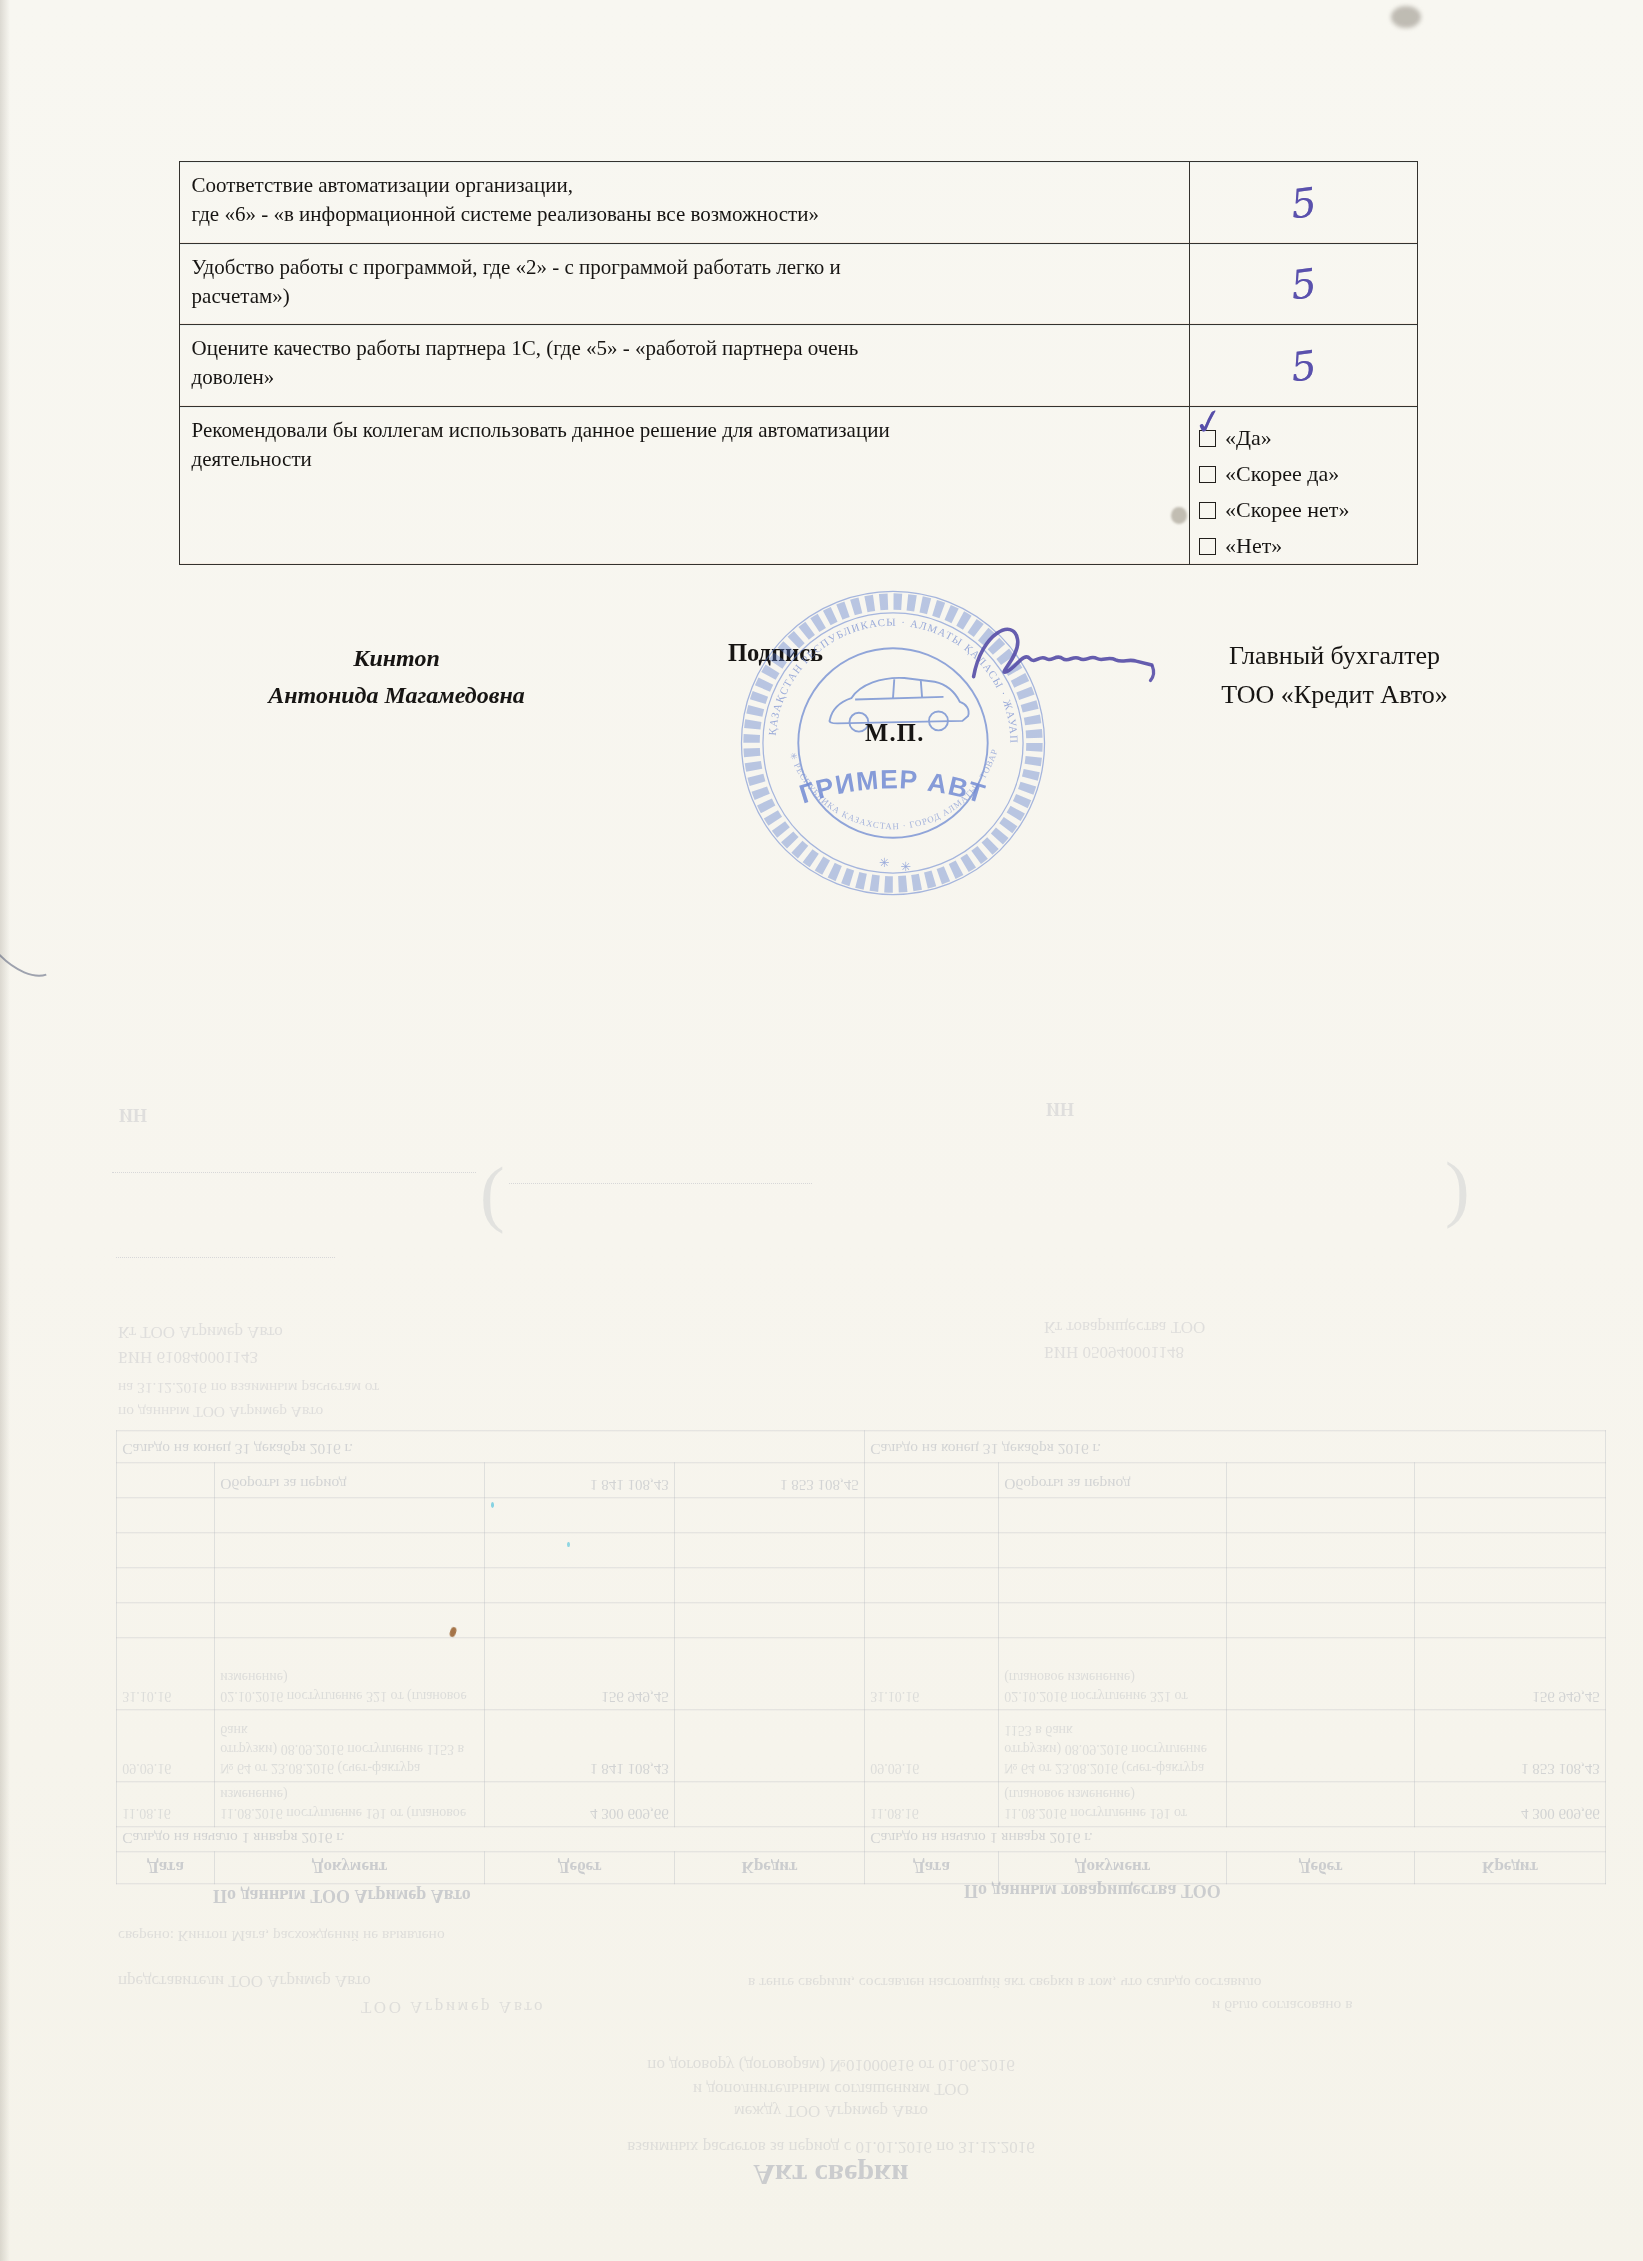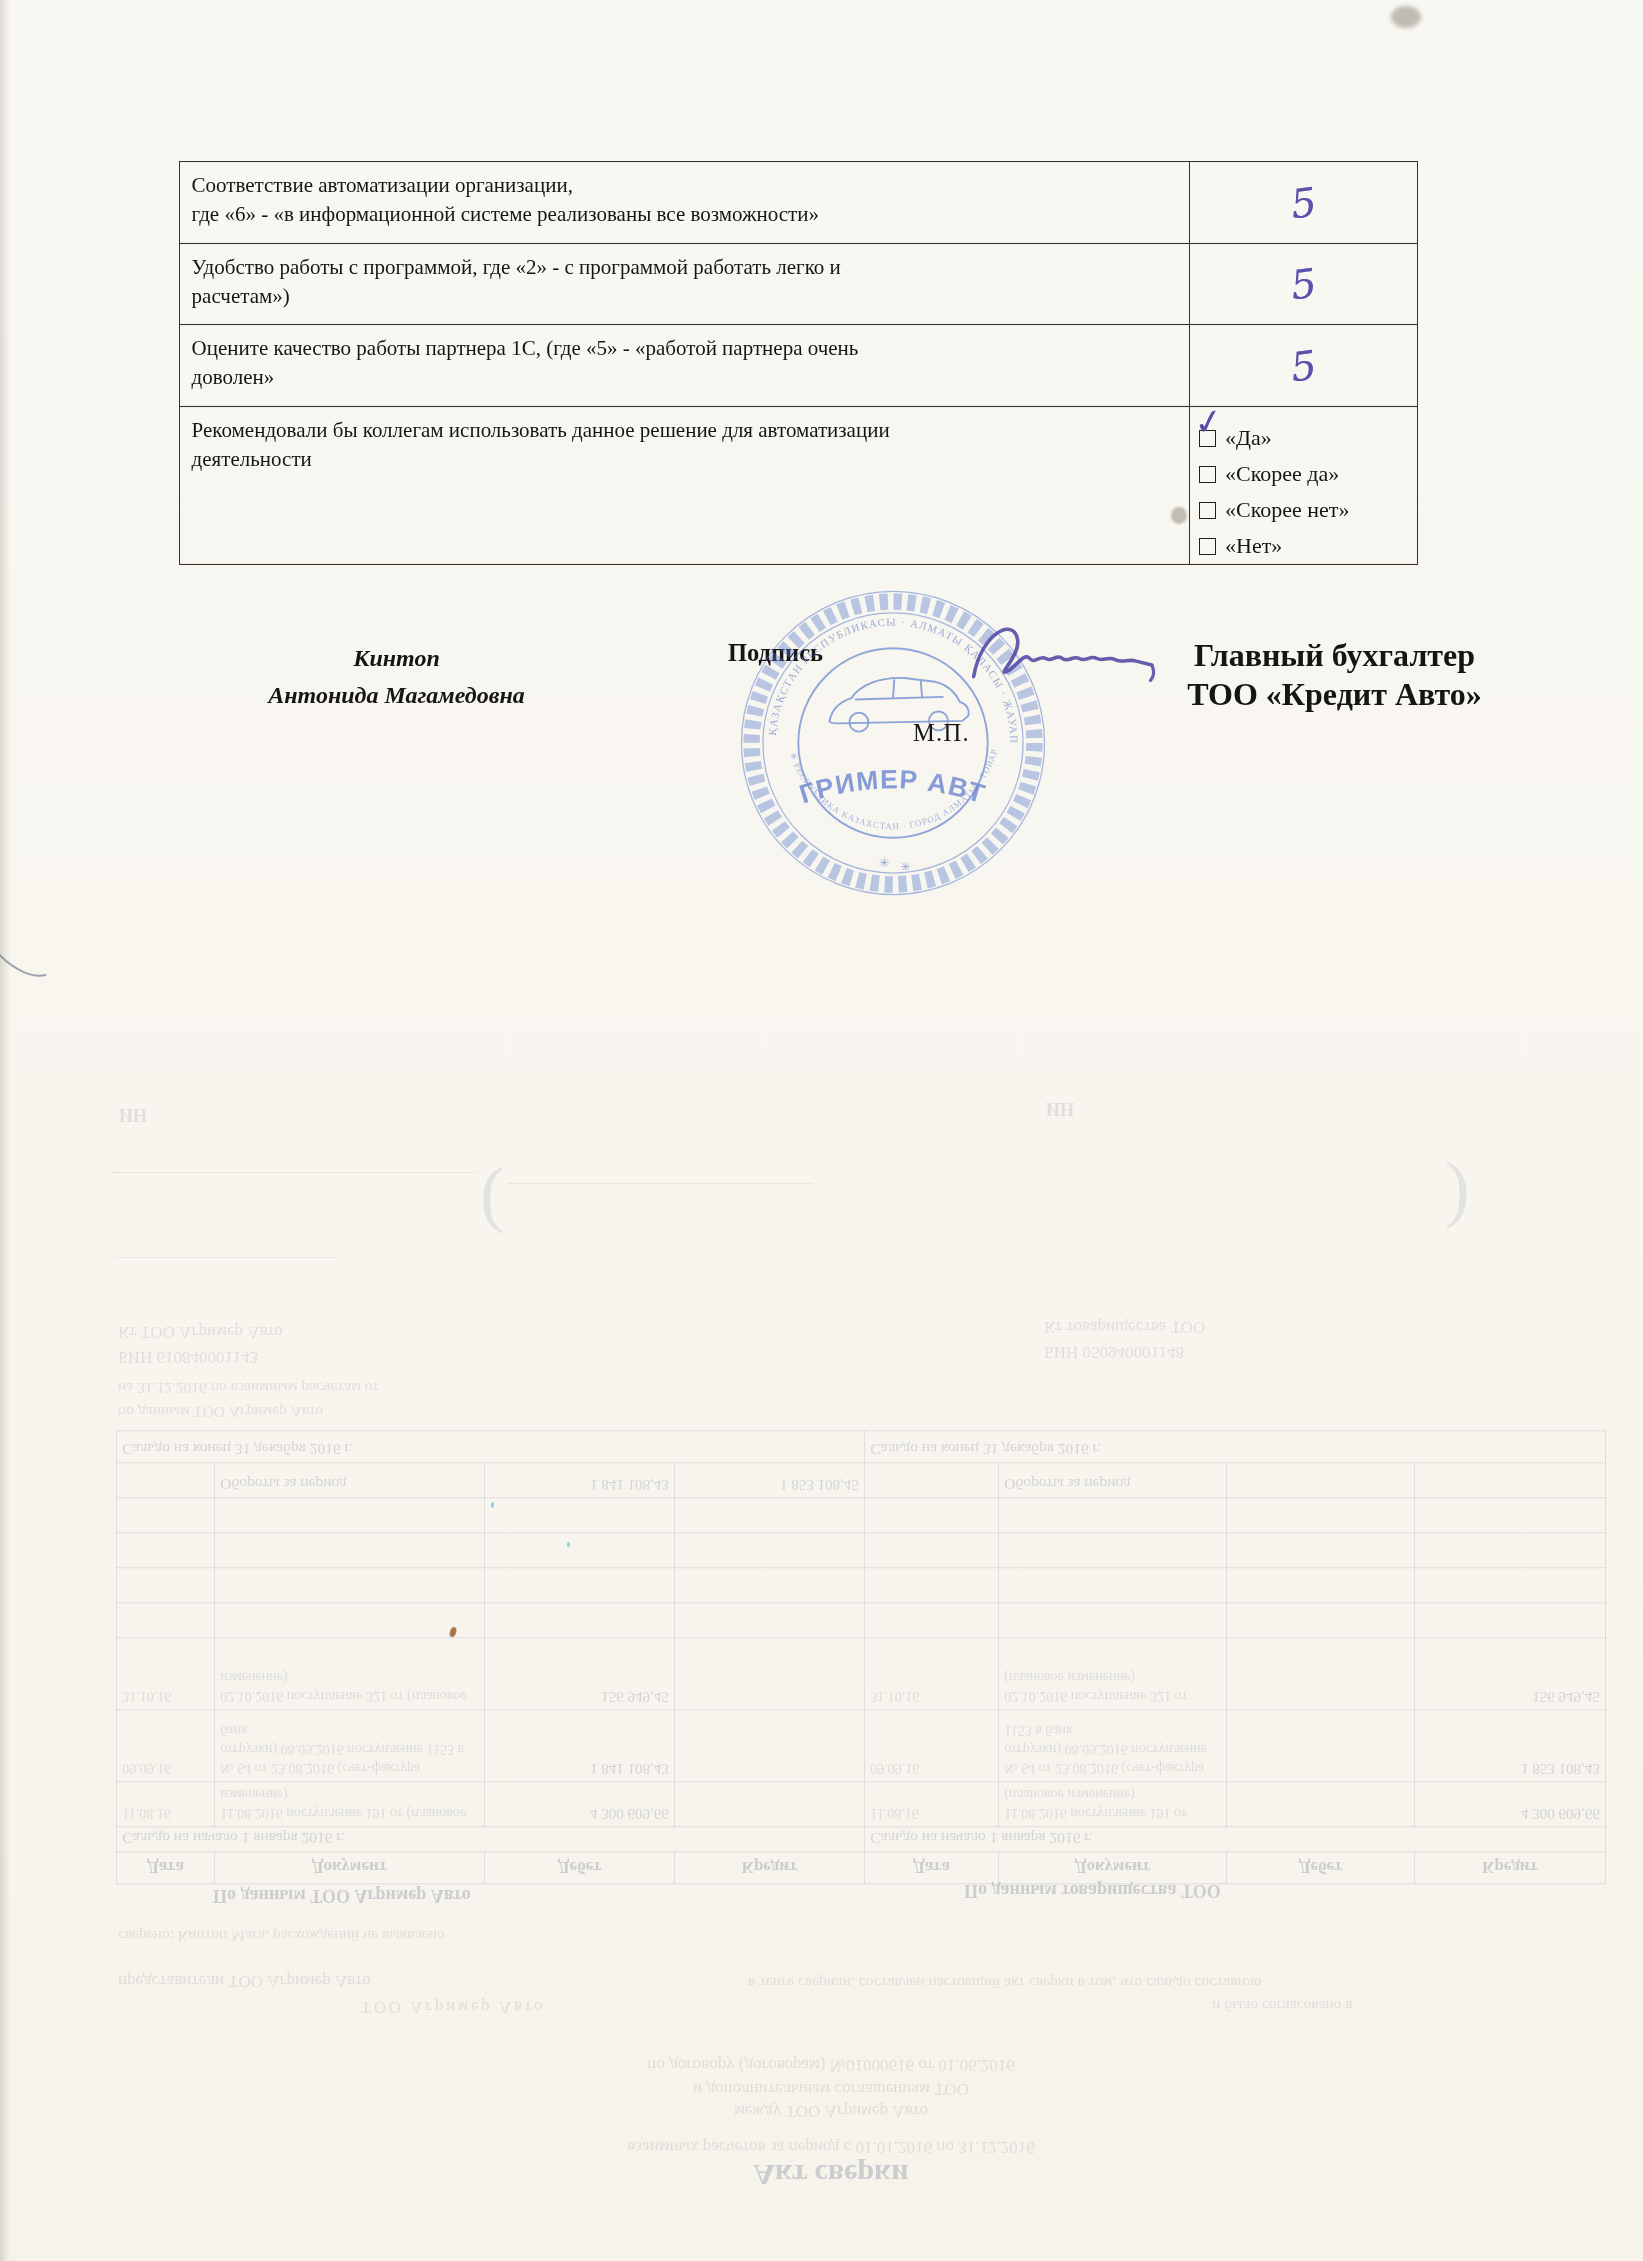--- a/index.html
+++ b/index.html
@@ -28,23 +28,23 @@
   .box{flex:0 0 auto;width:15px;height:15px;border:1.9px solid #221f1c;margin-right:9px;}
   .check{display:none;position:absolute;left:-5.2px;top:-15.5px;font-size:35px;line-height:35px;
     color:#574ea9;transform:rotate(-10deg);font-family:"DejaVu Sans",sans-serif;
     text-shadow:0 0 0.6px rgba(87,78,169,.6);}
   .option.checked .check{display:block;}
 
   .sig-left{position:absolute;left:213px;top:640px;width:367px;text-align:center;
     font-size:24px;font-weight:bold;line-height:37px;font-style:italic;}
   .sig-label{position:absolute;left:728px;top:639px;font-size:24.5px;font-weight:bold;}
   .sig-right{position:absolute;left:1154px;top:636px;width:361px;text-align:center;
-    font-size:32px;font-weight:bold;line-height:39px;}
-  .mp-label{position:absolute;left:865px;top:719px;font-size:24.5px;font-weight:normal;
-    letter-spacing:1.3px;z-index:6;margin-left:48px;}
+    font-size:26px;font-weight:normal;line-height:39px;}
+  .mp-label{position:absolute;left:865px;top:719px;font-size:24.5px;font-weight:bold;
+    letter-spacing:1.3px;z-index:6;}
   .stamp{position:absolute;left:734px;top:582px;width:318px;height:322px;z-index:5;
     opacity:.85;filter:blur(0.2px);}
   .autograph{position:absolute;left:962px;top:612px;width:213px;height:97px;z-index:7;}
   .pen-mark{position:absolute;left:-3.9px;top:946px;z-index:2;}
 
   .ghost{position:absolute;transform:scaleY(-1);color:rgba(104,114,138,.17);
     font-family:"Liberation Serif",serif;white-space:nowrap;}
   .ghost.strong{color:rgba(94,104,132,.28);}
   .gline{position:absolute;border-top:1.3px dotted rgba(118,128,150,.25);height:0;}
   .gparen{position:absolute;font-size:74px;font-weight:100;color:rgba(110,120,142,.15);

